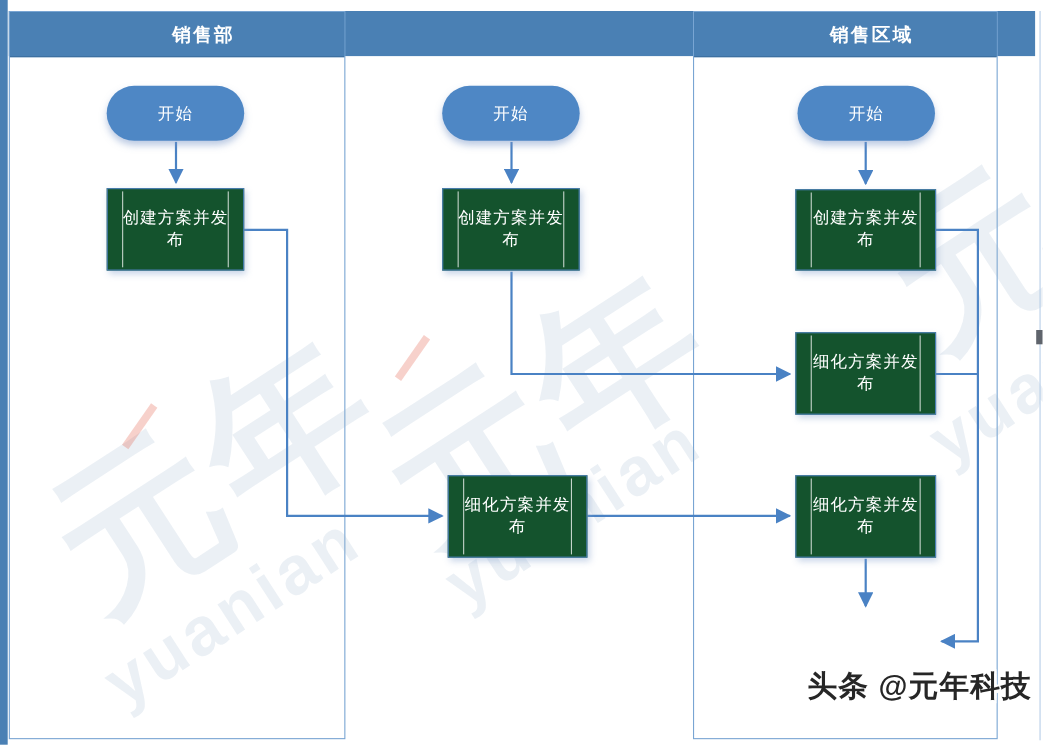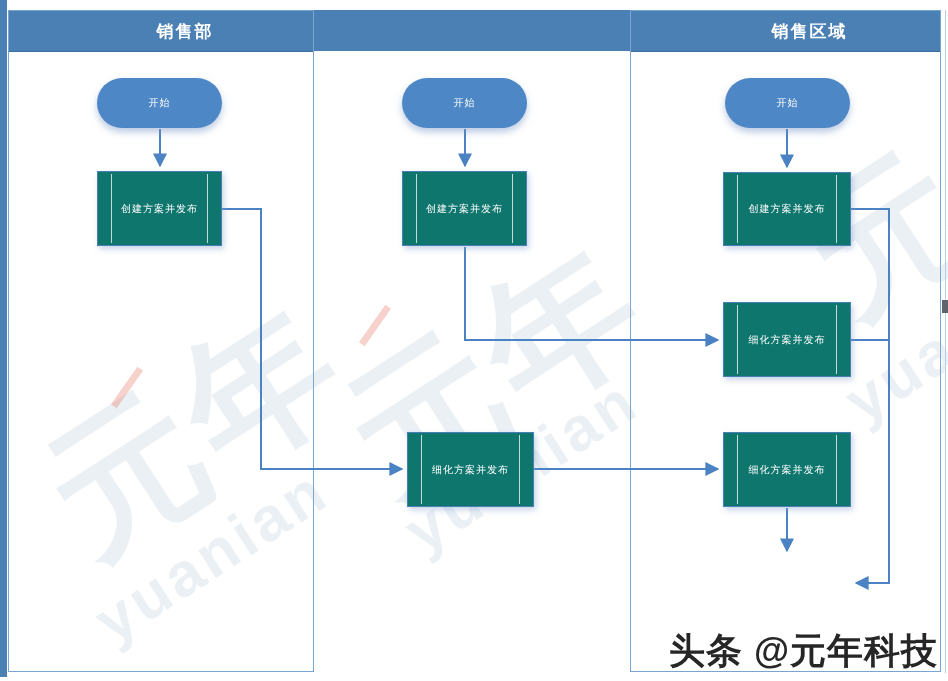--- a/index.html
+++ b/index.html
@@ -9,49 +9,49 @@
   
   .left-bar{position:absolute;left:0;top:0;width:7px;height:677px;background:#4a80b4;}
 
   
   .header-band{position:absolute;left:8px;top:10px;width:933px;height:41px;background:#4a80b4;}
 
   
   .lane{position:absolute;top:10px;height:662px;border:1px solid #79a5d3;box-sizing:border-box;background:transparent;}
   .lane1{left:8px;width:306px;}
   .lane2{left:316px;width:312px;}
-  .lane3{left:630px;width:311px;}
+  .lane3{left:630px;width:277px;}
   .lane-header{position:absolute;left:0;top:0;right:0;height:40px;background:#4a80b4;
     border-bottom:1px solid #3c6e9f;color:#ffffff;font-size:17px;font-weight:bold;
     letter-spacing:2px;display:flex;align-items:center;justify-content:center;padding-left:48px;}
 
   
   .wm{position:absolute;color:rgba(155,178,205,0.20);pointer-events:none;white-space:nowrap;z-index:1;}
   .wm-logo{font-size:150px;font-weight:bold;transform:rotate(-33deg);letter-spacing:8px;}
   .wm-latin{font-size:62px;font-weight:bold;transform:rotate(-33deg);letter-spacing:4px;}
   .wm-red{position:absolute;width:46px;height:7px;background:rgba(225,90,70,0.28);transform:rotate(-55deg);z-index:1;}
 
   
   svg.connectors{position:absolute;left:0;top:0;z-index:3;pointer-events:none;}
 
   
   .node{position:absolute;z-index:4;display:flex;align-items:center;justify-content:center;
-    color:#ffffff;font-size:10px;letter-spacing:1px;text-align:center;box-sizing:border-box;}
+    color:#ffffff;font-size:15px;letter-spacing:1px;text-align:center;box-sizing:border-box;}
   .pill{background:#4e87c5;border-radius:26px;box-shadow:0 4px 7px rgba(120,150,200,0.5);}
-  .proc{background:#0f766e;border:1px solid #4a7fb5;box-shadow:2px 3px 6px rgba(130,160,205,0.45);}
+  .proc{background:#14532d;border:1px solid #4a7fb5;box-shadow:2px 3px 6px rgba(130,160,205,0.45);}
   .proc .lbl{width:100px;line-height:20px;}
   .submark{position:absolute;top:2px;bottom:2px;width:1px;background:rgba(255,255,255,0.75);}
   .submark.l{left:13px;} .submark.r{right:13px;}
 
   
   .right-edge-line{position:absolute;left:945px;top:10px;width:1px;height:663px;background:#b7cee8;z-index:2;}
   .scroll-thumb{position:absolute;left:942px;top:300px;width:6px;height:13px;background:#5f646c;z-index:5;}
 
   
-  .credit{position:absolute;top:627px;right:10px;z-index:5;font-size:36px;font-weight:bold;color:#262626;
+  .credit{position:absolute;top:606px;right:10px;z-index:5;font-size:27px;font-weight:bold;color:#262626;
     letter-spacing:1px;
     text-shadow:-2px -2px 0 #fff,2px -2px 0 #fff,-2px 2px 0 #fff,2px 2px 0 #fff,
                 -2px 0 0 #fff,2px 0 0 #fff,0 -2px 0 #fff,0 2px 0 #fff;}
 </style>
 </head>
 <body>
 
 <div class="frame">
 
   <div class="wm wm-logo" style="left:40px;top:330px;">元年</div>

